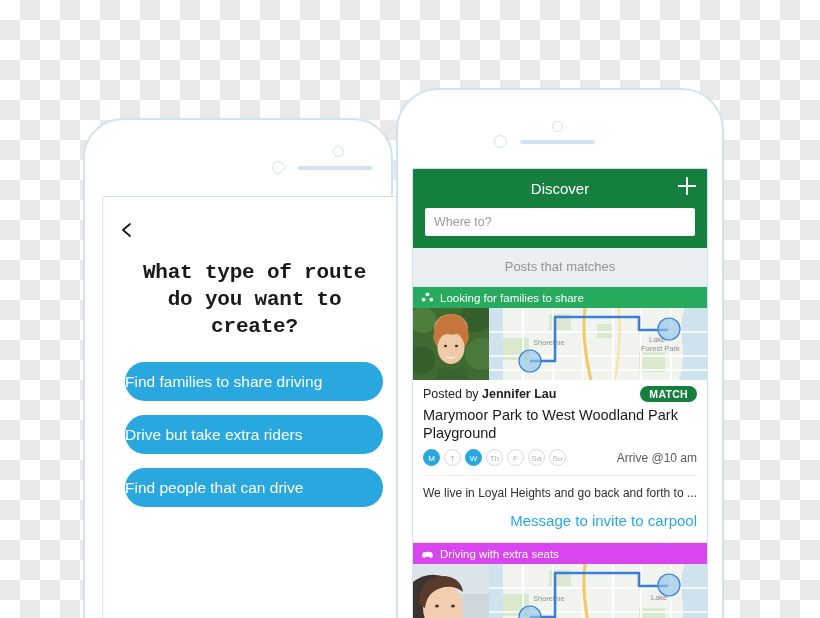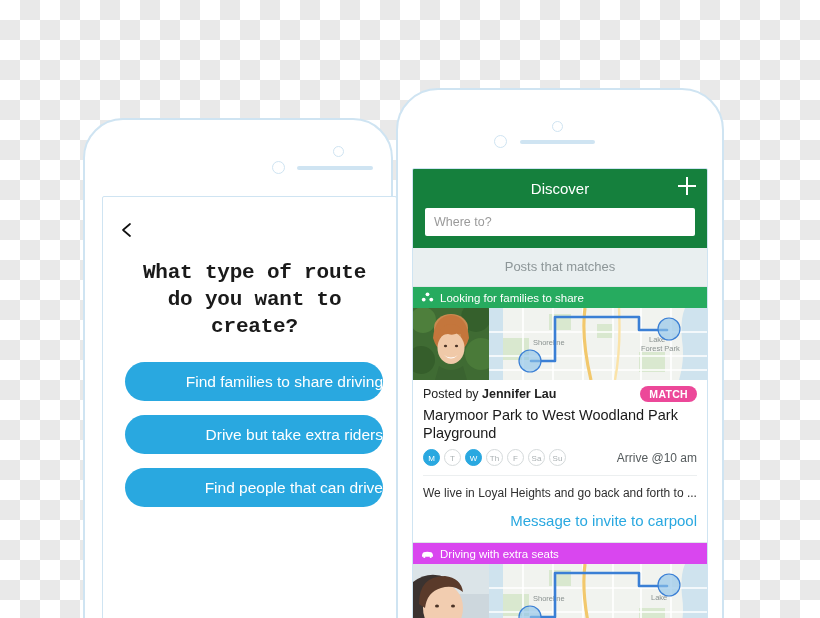--- a/index.html
+++ b/index.html
@@ -39,21 +39,21 @@
   .back-chevron{position:absolute;left:16px;top:25px;width:16px;height:16px;cursor:pointer;}
   .back-chevron svg{display:block;}
   .route-question{
     position:absolute;left:28px;right:18px;top:62px;text-align:center;
     font-size:21px;line-height:27px;font-weight:bold;color:#1a1a1a;letter-spacing:-0.2px;font-family:Liberation Mono, monospace;
   }
   .pill-list{position:absolute;left:22px;right:12px;top:165px;}
   .pill-btn{
     display:block;width:258px;height:39px;line-height:39px;margin-bottom:14px;
     background:#29a8e0;color:#ffffff;border-radius:20px;border:none;
-    font-size:15.5px;font-family:"Liberation Sans",sans-serif;text-align:right;
+    font-size:15.5px;font-family:"Liberation Sans",sans-serif;text-align:left;
     cursor:pointer;padding:0;
   }
 
   
   .app-header{background:#15803d;padding:10px 12px 12px 12px;position:relative;}
   .app-title{color:#ffffff;font-size:15px;text-align:center;line-height:20px;}
   .plus-icon{position:absolute;right:11px;top:8px;width:18px;height:18px;cursor:pointer;}
   .plus-icon:before,.plus-icon:after{content:"";position:absolute;background:#ffffff;}
   .plus-icon:before{left:8px;top:0;width:1.6px;height:18px;}
   .plus-icon:after{top:8px;left:0;height:1.6px;width:18px;}
@@ -73,21 +73,21 @@
   .banner-icon{display:inline-block;width:13px;height:13px;flex:0 0 auto;}
 
   .post-media{display:flex;height:72px;overflow:hidden;position:relative;}
   .avatar-photo{width:76px;height:72px;flex:0 0 auto;position:relative;overflow:hidden;background:#3d6b34;}
   .post-map{flex:1 1 auto;position:relative;overflow:hidden;background:#eef3e9;}
 
   .post-body{padding:6px 10px 9px 10px;}
   .posted-row{display:flex;align-items:center;justify-content:space-between;font-size:12.5px;color:#222;}
   .posted-by b{font-weight:bold;}
   .match-badge{
-    background:#ec4899;color:#ffffff;font-size:10.5px;font-weight:bold;
+    background:#15803d;color:#ffffff;font-size:10.5px;font-weight:bold;
     border-radius:10px;padding:2px 9px;letter-spacing:0.3px;
   }
   .post-title{font-size:14.5px;font-weight:normal;color:#1a1a1a;line-height:18px;margin-top:4px;}
   .days-row{display:flex;align-items:center;justify-content:space-between;margin-top:7px;}
   .days{display:flex;gap:4px;}
   .day{
     width:17px;height:17px;border-radius:50%;font-size:8px;line-height:17px;text-align:center;
     box-sizing:border-box;cursor:pointer;
   }
   .day.on{background:#29a8e0;color:#ffffff;border:1px solid #29a8e0;}

